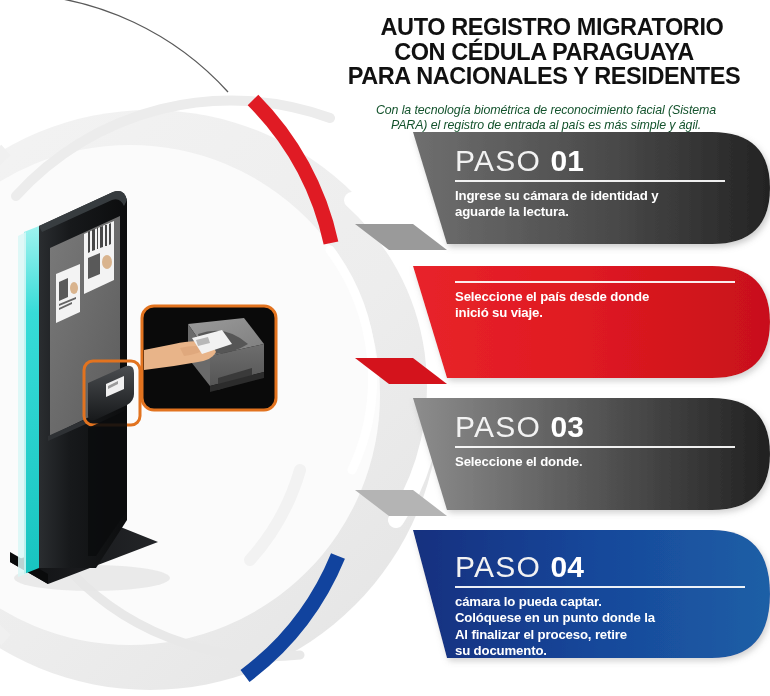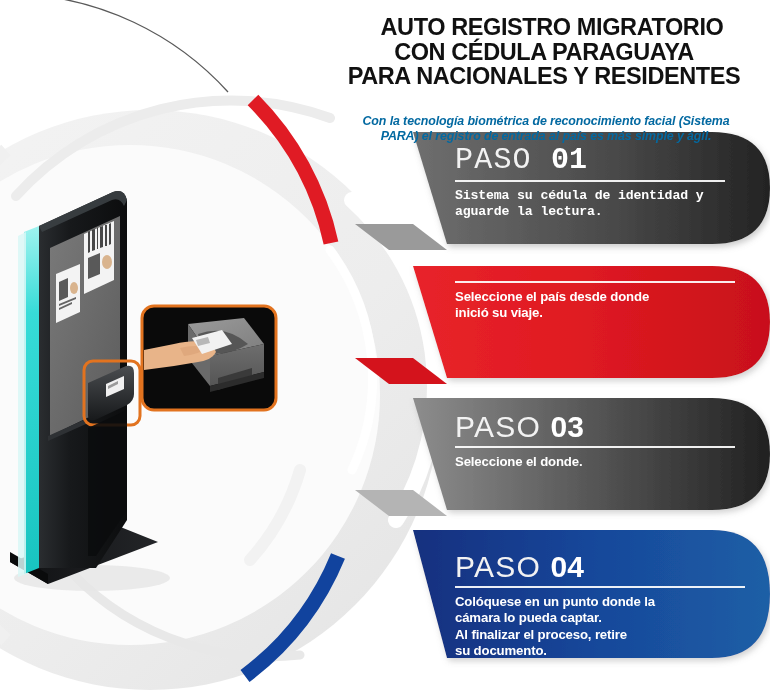--- a/index.html
+++ b/index.html
@@ -28,23 +28,23 @@
     font-weight: 700;
     font-size: 23.5px;
     line-height: 24.5px;
     letter-spacing: -0.4px;
     text-align: center;
     padding-right: 12px;
   }
   .title .tl { display: block; white-space: nowrap; }
   .title .tl.l1 { padding-left: 16px; }
   .subtitle {
-    margin-top: 25px;
-    color: #0369a1;
-    font-weight: 700;
+    margin-top: 14px;
+    color: #14532d;
+    font-weight: 400;
     font-style: italic;
     font-size: 12.4px;
     line-height: 15.5px;
     letter-spacing: -0.1px;
     padding: 0 14px 0 6px;
   }
   .subtitle .sl { display: block; }
 
   
   .steps { position: absolute; left: 0; top: 0; z-index: 5; }
@@ -256,28 +256,28 @@
           </linearGradient>
           <filter id="sh1" x="-20%" y="-20%" width="150%" height="160%">
             <feDropShadow dx="2" dy="3" stdDeviation="3" flood-color="#8a8a8a" flood-opacity="0.45"></feDropShadow>
           </filter>
         </defs>
 
         <polygon points="0,92 58,92 92,118 34,118" fill="#9a9a9a"></polygon>
 
         <path d="M 58 0 L 357 0 Q 415 0 415 56 Q 415 112 357 112 L 92 112 L 58 0 Z" fill="url(#s1g)" filter="url(#sh1)"></path>
       </svg>
-      <div class="step-text" style="left:100px; top:12px; width:270px;font-family:Liberation Mono, monospace;">
+      <div class="step-text" style="left:100px; top:12px; width:270px;">
         <div class="paso-row">
           <span>PASO</span>
           <span class="num">01</span>
         </div>
         <div class="rule"></div>
         <div class="step-desc">
-          <span class="dl">Sistema su cédula de identidad y</span>
+          <span class="dl">Ingrese su cámara de identidad y</span>
           <span class="dl">aguarde la lectura.</span>
         </div>
       </div>
     </div>
 
     <div class="step" style="left:355px; top:266px; width:415px; height:122px;">
       <svg class="step-svg" width="415" height="122" viewBox="0 0 415 122">
         <defs>
           <linearGradient id="s2g" x1="0" y1="0" x2="1" y2="0">
             <stop offset="0%" stop-color="#e8232a"></stop>
@@ -342,22 +342,22 @@
         <polygon points="0,-42 58,-42 92,-4 34,-4" fill="#2a18e0"></polygon>
         <path d="M 58 0 L 357 0 Q 415 0 415 64 Q 415 128 357 128 L 92 128 L 58 0 Z" fill="url(#s4g)" filter="url(#sh4)"></path>
       </svg>
       <div class="step-text" style="left:100px; top:14px; width:290px;margin-top:6px;">
         <div class="paso-row">
           <span>PASO</span>
           <span class="num">04</span>
         </div>
         <div class="rule"></div>
         <div class="step-desc">
+          <span class="dl">cámara lo pueda captar.</span>
           <span class="dl">Colóquese en un punto donde la</span>
-          <span class="dl">cámara lo pueda captar.</span>
           <span class="dl">Al finalizar el proceso, retire</span>
           <span class="dl">su documento.</span>
         </div>
       </div>
     </div>
 
   </div>
 </div>
 
 </body></html>

